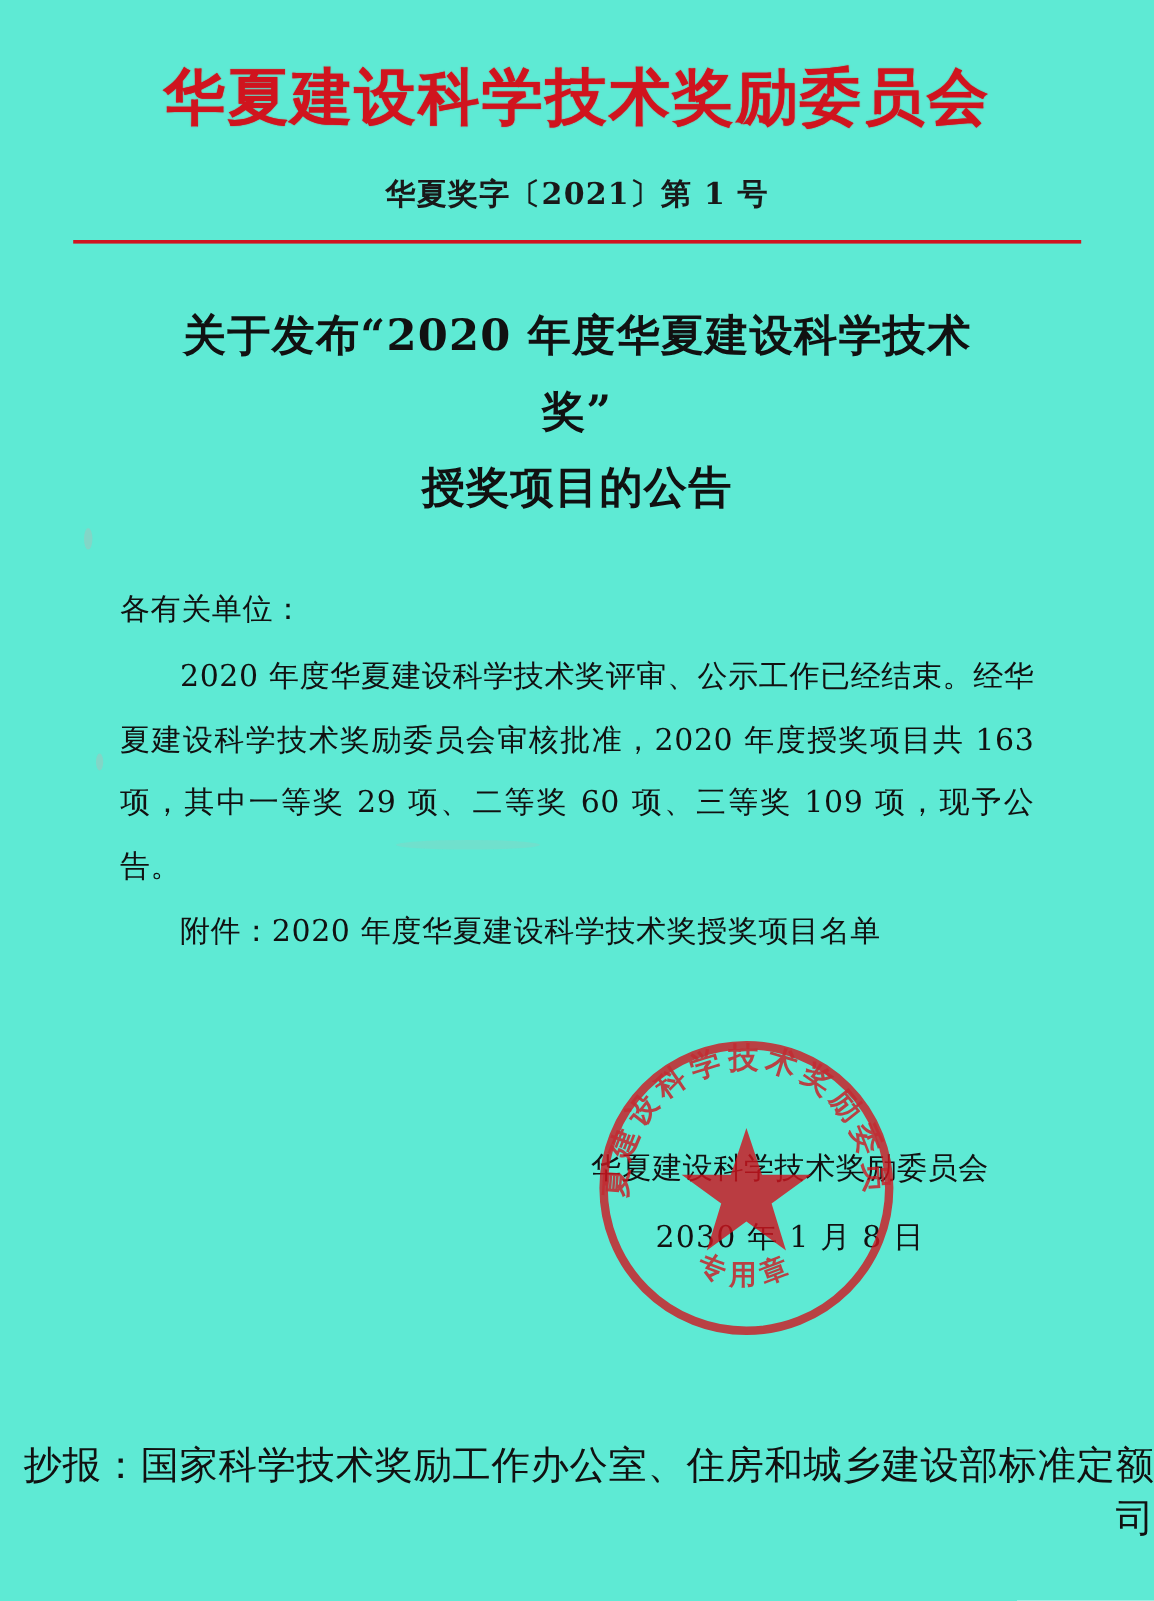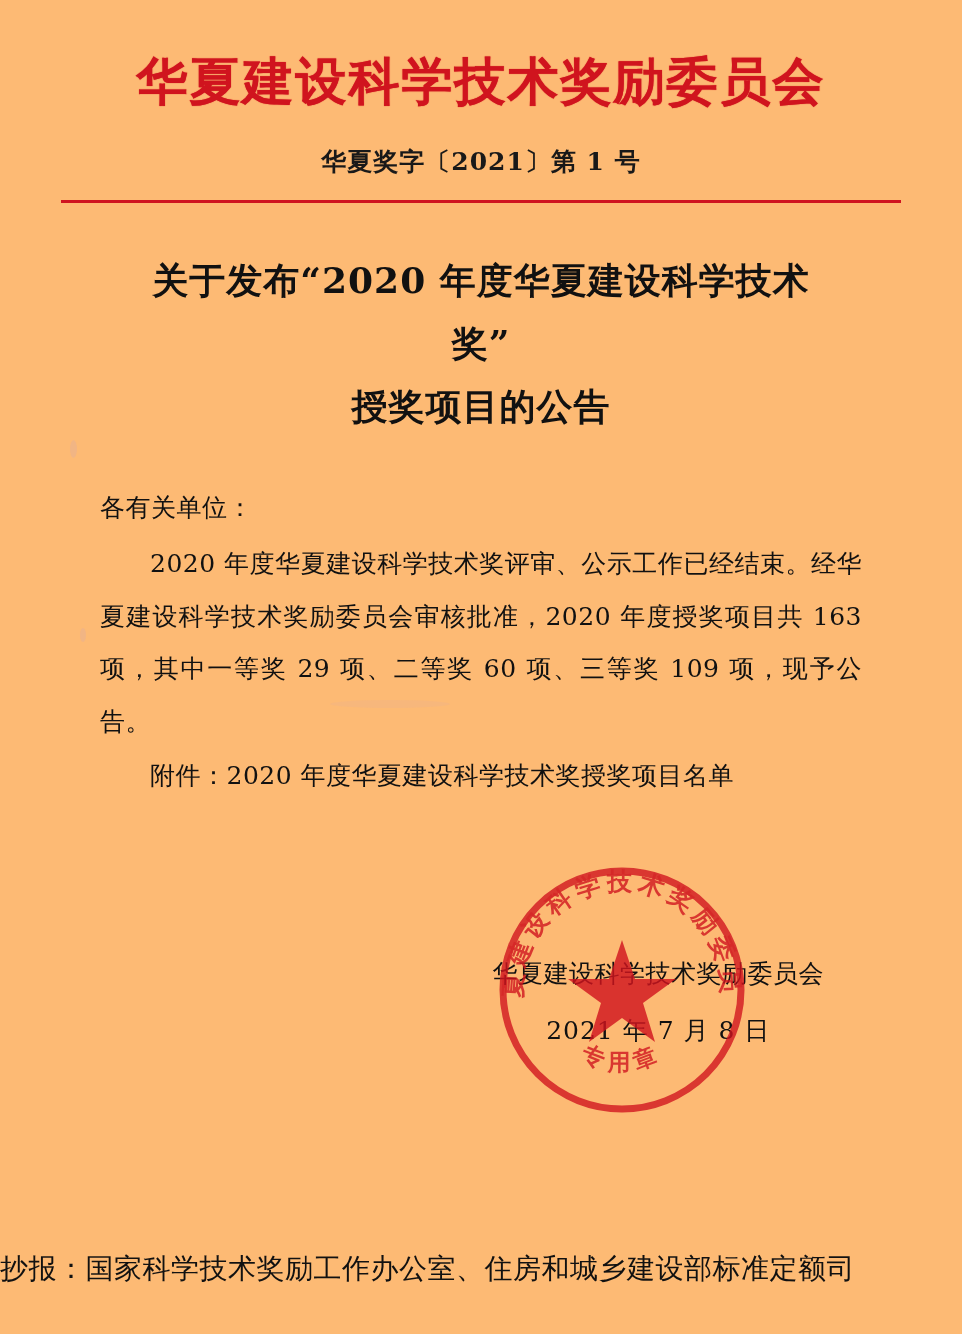--- a/index.html
+++ b/index.html
@@ -13,21 +13,21 @@
     height: 1334px;
     position: relative;
     font-family: "DejaVu Serif", "Liberation Serif", serif;
     color: #1a1a1a;
     overflow: hidden;
   }
 
   .page {
     position: absolute;
     inset: 0;
-    background: #fdba74;
+    background: #5eead4;
   }
 
   
   .letterhead {
     text-align: center;
     padding-top: 52px;
   }
   .org-title {
     font-family: "DejaVu Serif", "Liberation Serif", serif;
     font-weight: 700;
@@ -118,22 +118,22 @@
     pointer-events: none;
   }
   .seal svg { display: block; }
 
   
   .footer {
     position: absolute;
     left: 0;
     right: 0;
     bottom: 46px;
-    text-align: left;
-    font-size: 28px;
+    text-align: right;
+    font-size: 32px;
     color: #111;
     letter-spacing: 0.5px;
   }
 
   
   .blemish {
     position: absolute;
     background: rgba(215, 170, 170, 0.30);
     border-radius: 50%;
   }
@@ -160,21 +160,21 @@
 
   <div class="body-block">
     <div class="salutation">各有关单位：</div>
     <div class="para">2020 年度华夏建设科学技术奖评审、公示工作已经结束。经华夏建设科学技术奖励委员会审核批准，2020 年度授奖项目共 163 项，其中一等奖 29 项、二等奖 60 项、三等奖 109 项，现予公告。</div>
     <div class="para">附件：2020 年度华夏建设科学技术奖授奖项目名单</div>
   </div>
 
   <div class="signature">
     <div class="sign-lines">
       <div>华夏建设科学技术奖励委员会</div>
-      <div class="sign-date">2021 年 7 月 8 日</div>
+      <div class="sign-date">2030 年 1 月 8 日</div>
     </div>
 
     <div class="seal">
       <svg viewBox="0 0 258 258" width="258" height="258" aria-hidden="true">
         <defs>
           <path id="sealArcTop" d="M 29,129 A 100,100 0 0 1 229,129"></path>
           <path id="sealArcBottom" d="M 49,129 A 80,80 0 0 0 209,129"></path>
         </defs>
         <circle cx="129" cy="129" r="119" fill="none" stroke="#d0141e" stroke-width="7" opacity="0.9"></circle>
 

